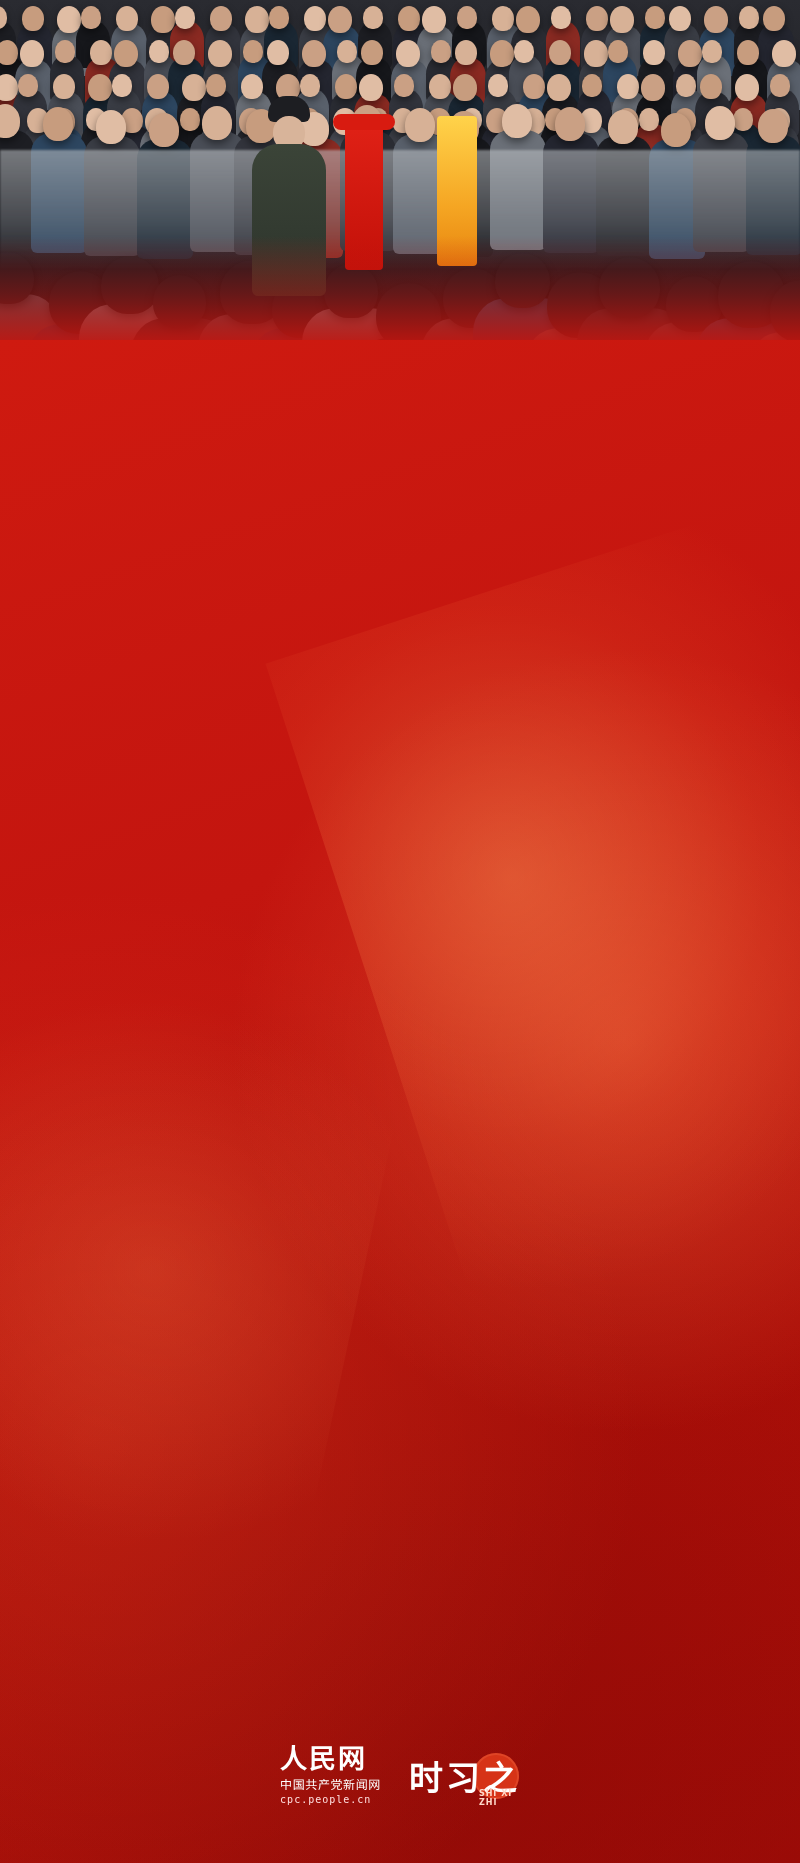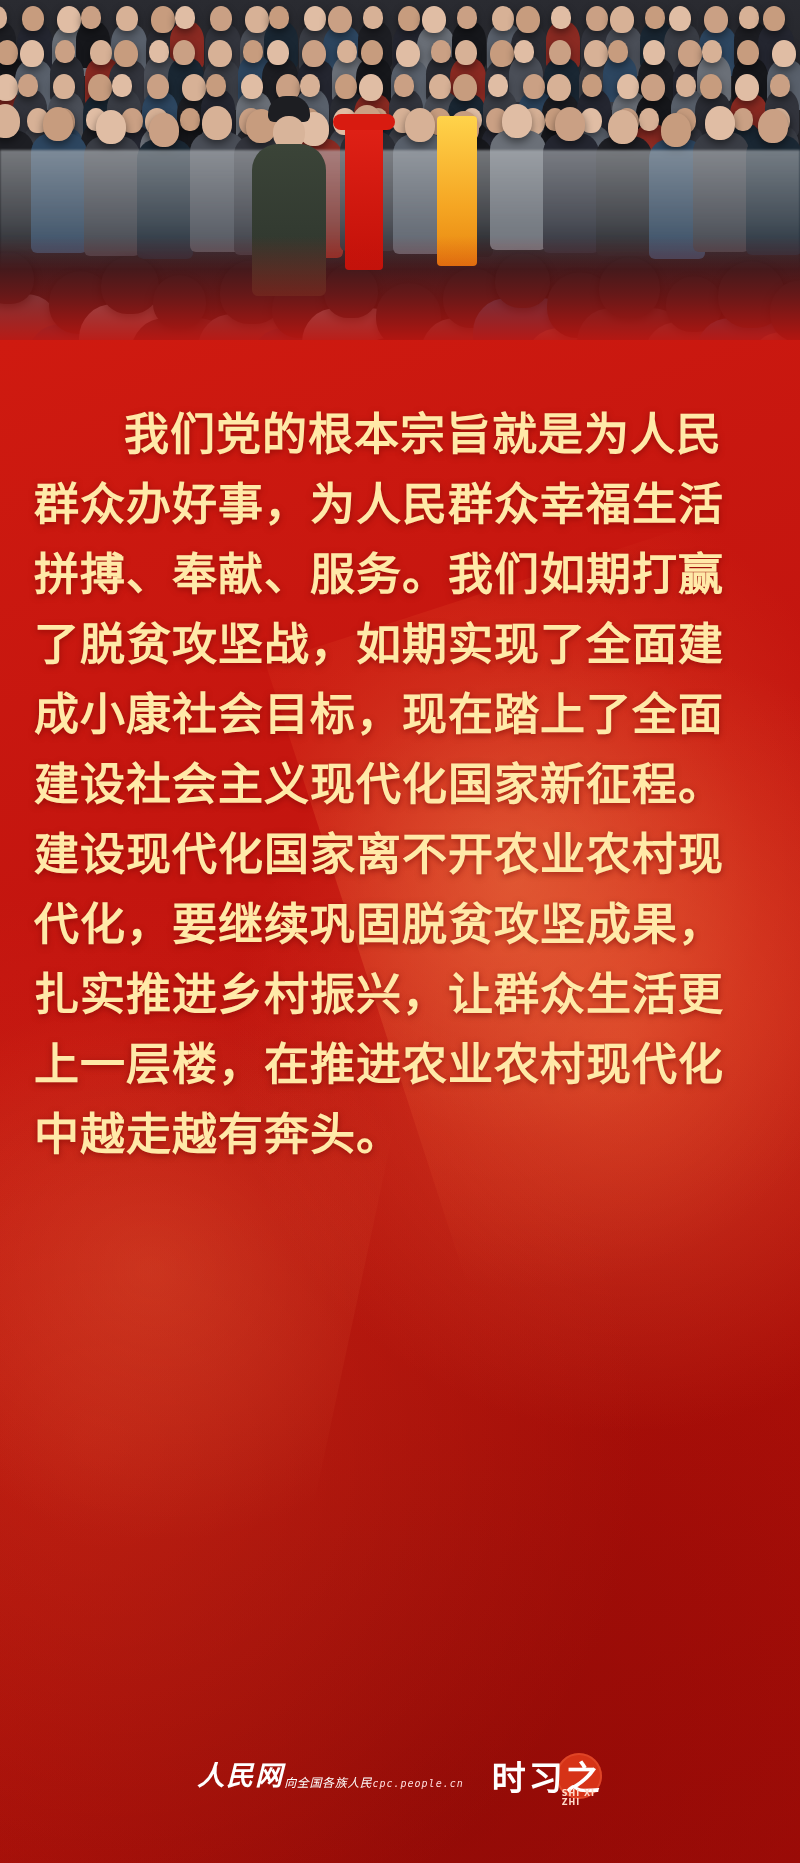--- a/index.html
+++ b/index.html
@@ -192,24 +192,23 @@
     top: 1720px;
     width: 800px;
     height: 110px;
     display: flex;
     align-items: center;
     justify-content: center;
     gap: 22px;
   }
   .logo-people {
     display: flex;
-    flex-direction: row;
-    align-items: flex-end;
+    flex-direction: column;
+    align-items: flex-start;
     line-height: 1;
-    font-style: italic;
   }
   .logo-people .cn {
     color: #ffffff;
     font-family: "DejaVu Serif", "Liberation Serif", serif;
     font-weight: 700;
     font-size: 27px;
     letter-spacing: 2px;
   }
   .logo-people .sub {
     color: #ffffff;
@@ -557,30 +556,29 @@
     <div class="photo-fade"></div>
   </div>
 
   <div class="red-bg"></div>
   <div class="glow-ribbon"></div>
   <div class="glow-ribbon2"></div>
 
   <div class="content">
 
 
-    <p class="quote">我们党的根本宗旨就是为人民群众办好事，为人民群众幸福生活拼搏、奉献、服务。我们如期打赢了脱贫攻坚战，如期实现了全面建成小康社会目标，现在踏上了全面建设社会主义现代化国家新征程。建设现代化国家离不开农业农村现代化，要继续巩固脱贫攻坚成果，扎实推进乡村振兴，让群众生活更上一层楼，在推进农业农村现代化中越走越有奔头。</p>
 
     <div class="attribution">
     </div>
   </div>
 
   <div class="footer">
     <div class="logo-people">
       <div class="cn">人民网</div>
-      <div class="sub">向全国各族人民</div>
+      <div class="sub">中国共产党新闻网</div>
       <div class="url">cpc.people.cn</div>
     </div>
     <div class="logo-shixizhi">
       <div class="seal"></div>
       <div class="sx">时习之</div>
       <div class="sx-en">SHI XI ZHI</div>
     </div>
   </div>
 
 </div>

